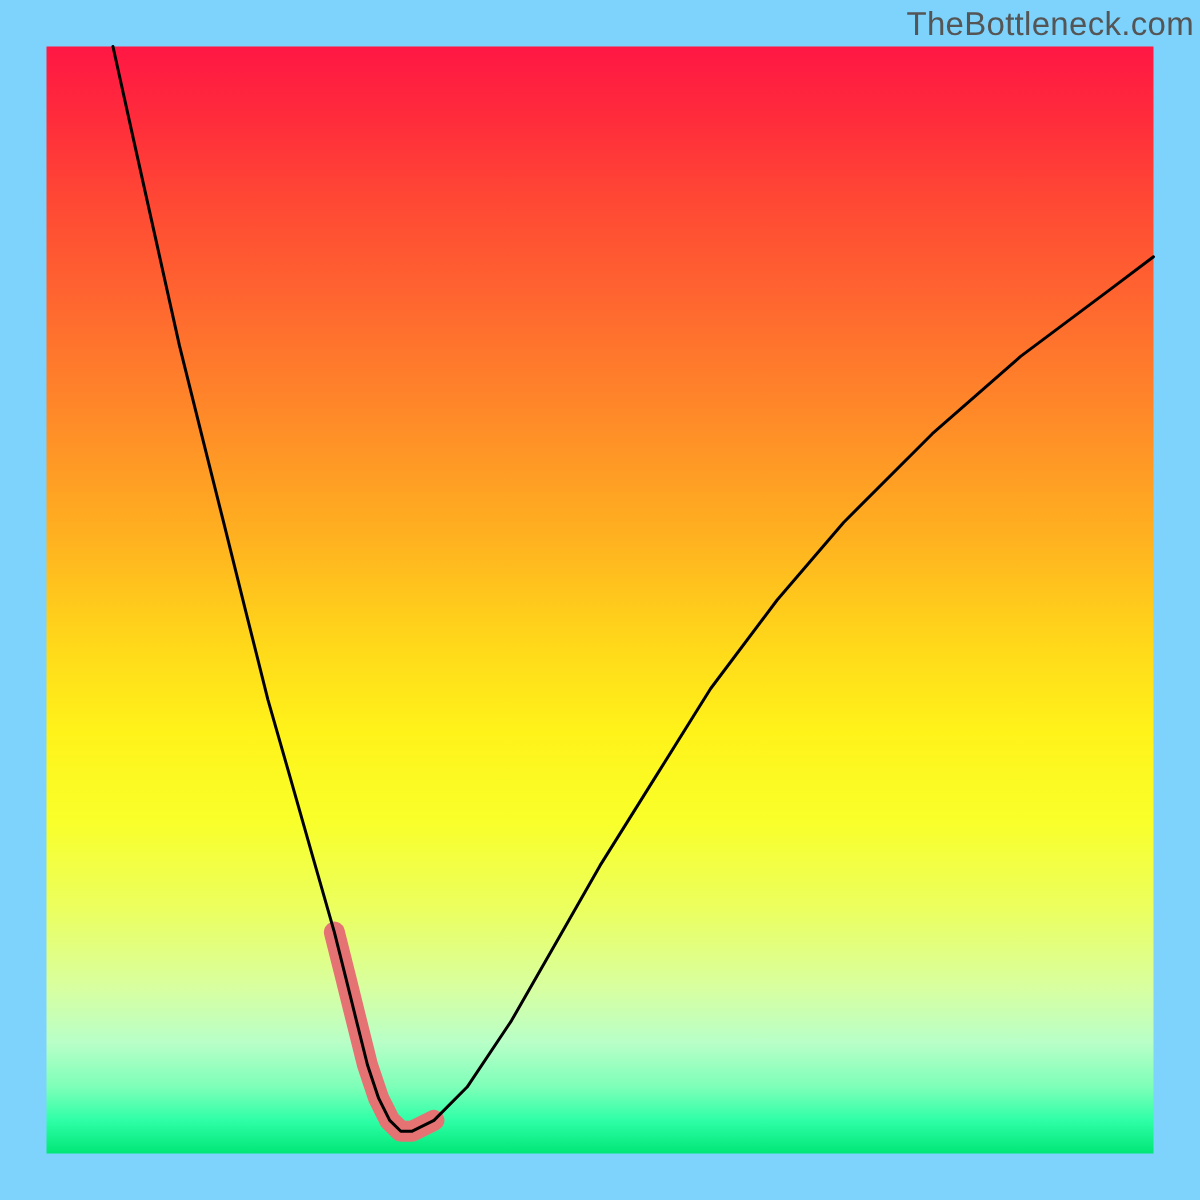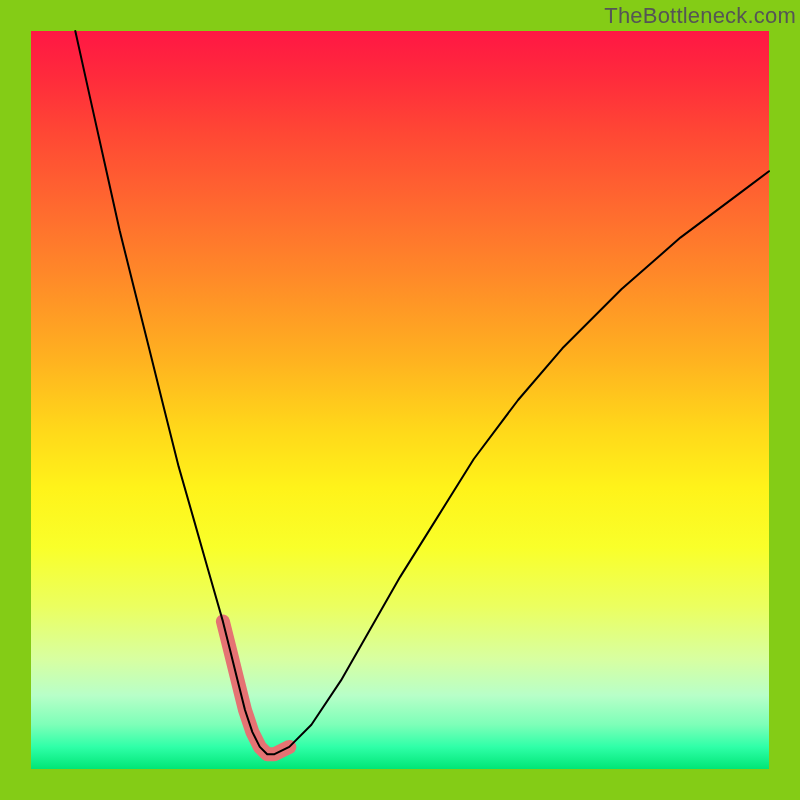--- a/index.html
+++ b/index.html
@@ -10,21 +10,21 @@
     background: #000;
     overflow: hidden;
     font-family: Arial, Helvetica, sans-serif;
   }
   .frame {
     position: absolute;
     top: 0;
     left: 0;
     width: 800px;
     height: 800px;
-    background: #84cc16;
+    background: #7dd3fc;
   }
   .plot-area {
     position: absolute;
     top: 31px;
     left: 31px;
     width: 738px;
     height: 738px;
     background: linear-gradient(
       to bottom,
       #ff1744 0%,

